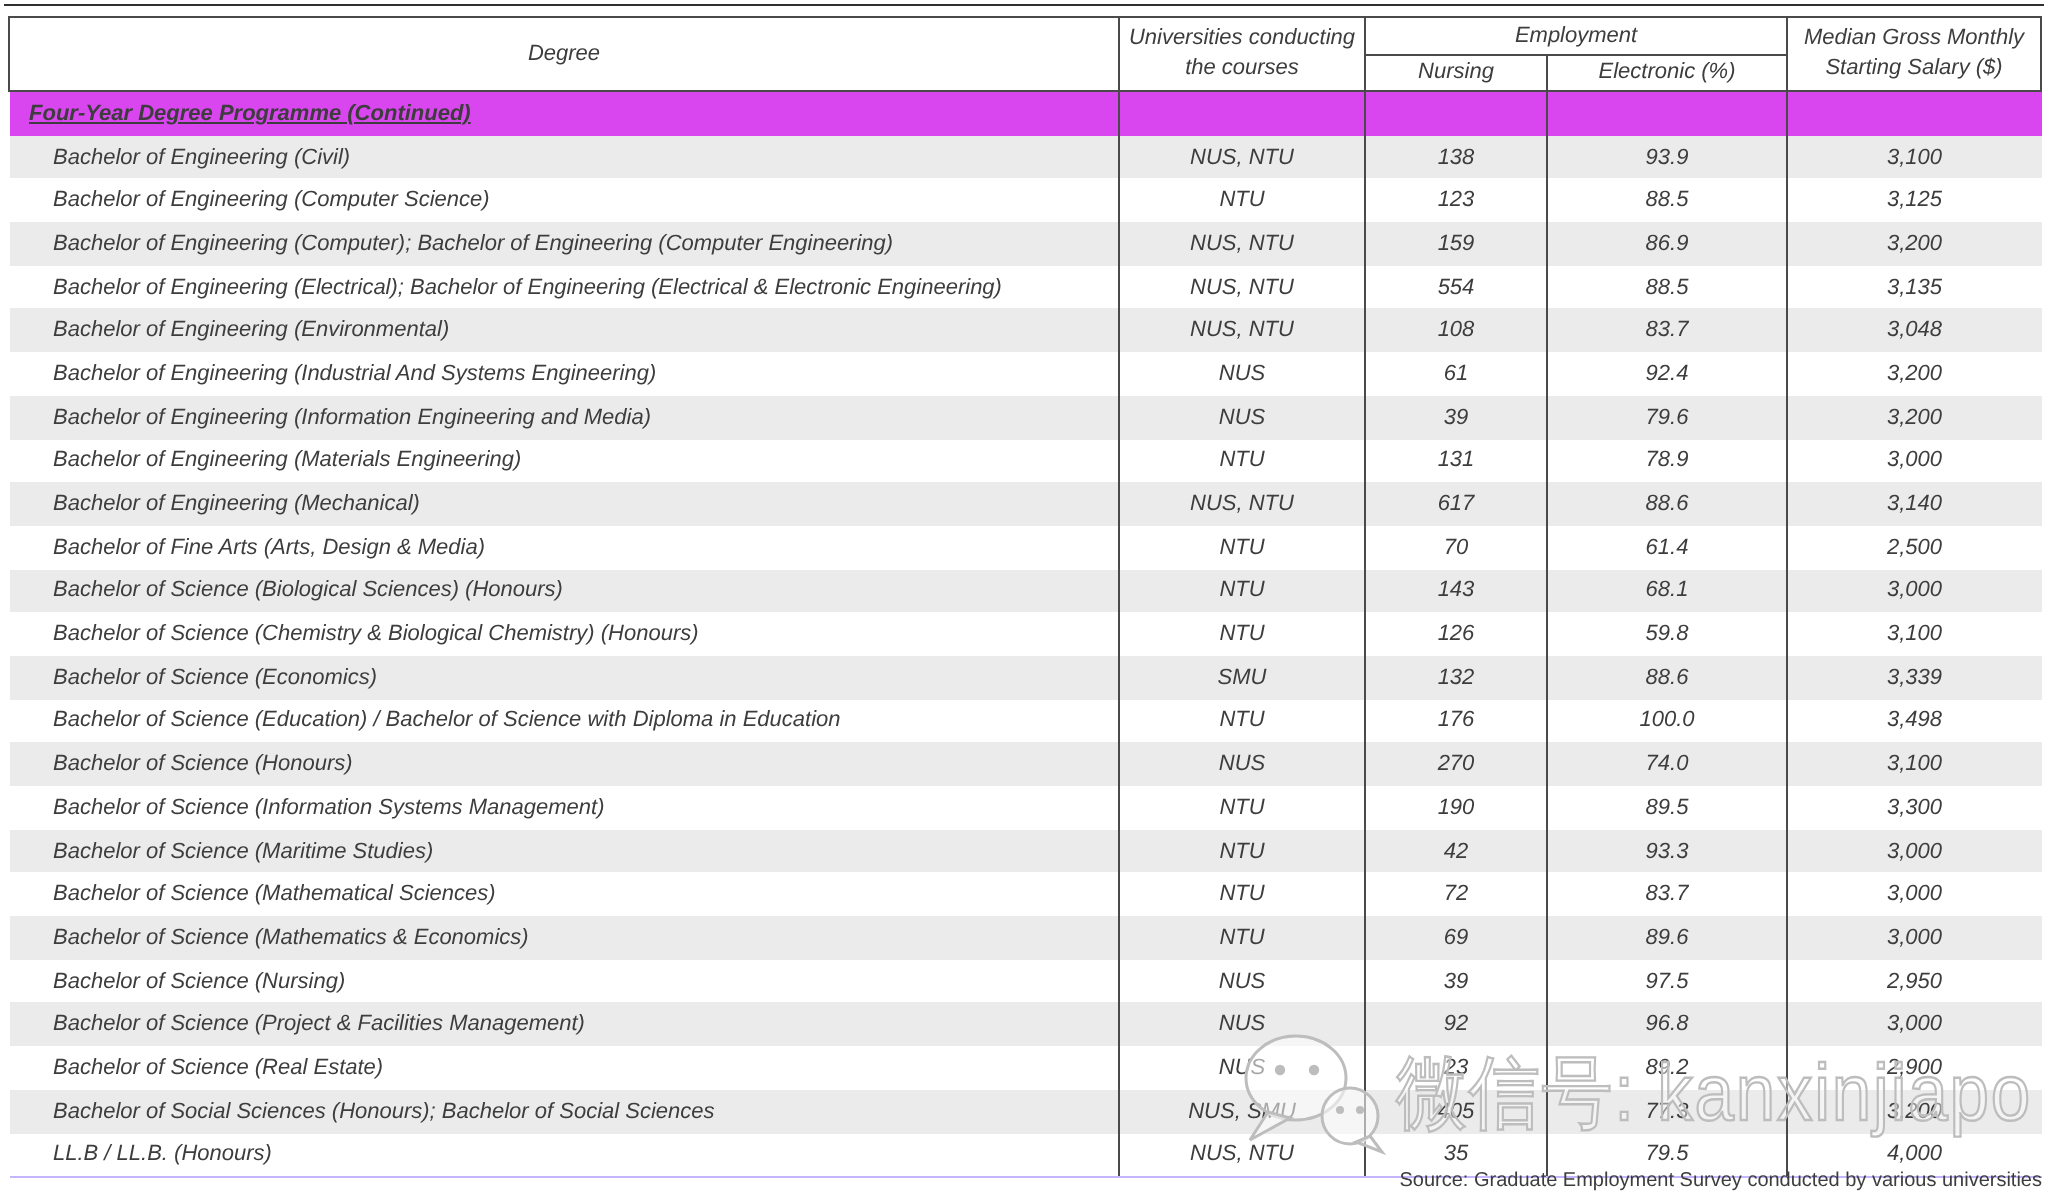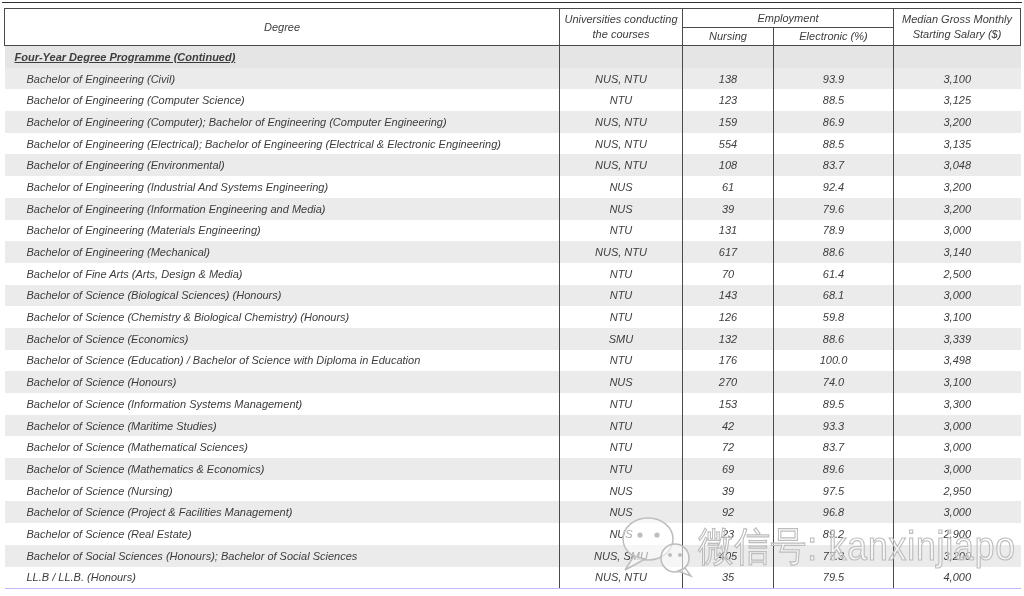--- a/index.html
+++ b/index.html
@@ -44,21 +44,21 @@
     padding:0 2px;
     height:21.7px;
     text-align:center;
     white-space:nowrap;
     overflow:hidden;
   }
   tbody td:first-child{border-left:none;text-align:left;padding-left:22px;}
   tbody td:last-child{border-right:none;}
   tbody tr:nth-child(even){background:#ebebeb;}
   tbody tr:last-child td{border-bottom:1px solid #c4b5fd;}
-  tbody tr.section-row td{background:#e5e5e5;}
+  tbody tr.section-row td{background:#d946ef;}
   tbody tr.section-row td:first-child{
     font-weight:bold;text-decoration:underline;padding-left:10px;
   }
   .source-line{
     position:absolute;right:3px;bottom:0px;
     font-size:10px;color:#3d3d3d;
   }
   .watermark{
     position:absolute;left:612px;top:512px;width:410px;height:66px;
     pointer-events:none;
@@ -200,21 +200,21 @@
         <tr>
           <td>Bachelor of Science (Honours)</td>
           <td>NUS</td>
           <td>270</td>
           <td>74.0</td>
           <td>3,100</td>
         </tr>
         <tr>
           <td>Bachelor of Science (Information Systems Management)</td>
           <td>NTU</td>
-          <td>153</td>
+          <td>190</td>
           <td>89.5</td>
           <td>3,300</td>
         </tr>
         <tr>
           <td>Bachelor of Science (Maritime Studies)</td>
           <td>NTU</td>
           <td>42</td>
           <td>93.3</td>
           <td>3,000</td>
         </tr>
@@ -263,20 +263,21 @@
         <tr>
           <td>LL.B / LL.B. (Honours)</td>
           <td>NUS, NTU</td>
           <td>35</td>
           <td>79.5</td>
           <td>4,000</td>
         </tr>
       </tbody>
   </table>
 
+  <div class="source-line">Source: Graduate Employment Survey conducted by various universities</div>
 
   <div class="watermark">
     <svg width="410" height="66" viewBox="0 0 410 66">
       <g stroke="#bdbdbd" stroke-width="1.5" fill="rgba(255,255,255,0.55)">
         <ellipse cx="36" cy="27" rx="25" ry="21"></ellipse>
         <path d="M 22 44 L 13 58 L 33 47 Z"></path>
         <circle cx="63" cy="46" r="14"></circle>
         <path d="M 73 56 L 79 64 L 66 59 Z"></path>
       </g>
       <g fill="#bdbdbd" stroke="none">

